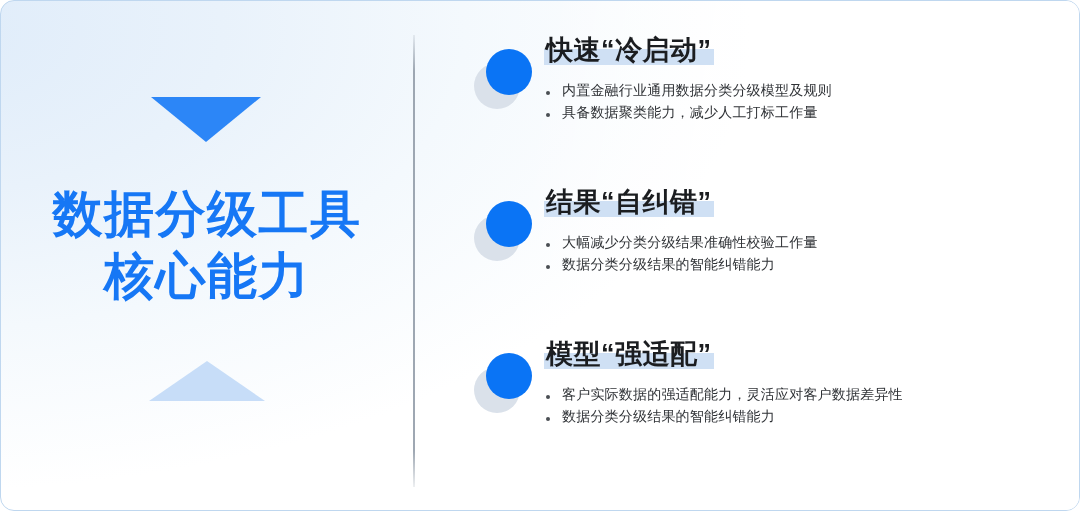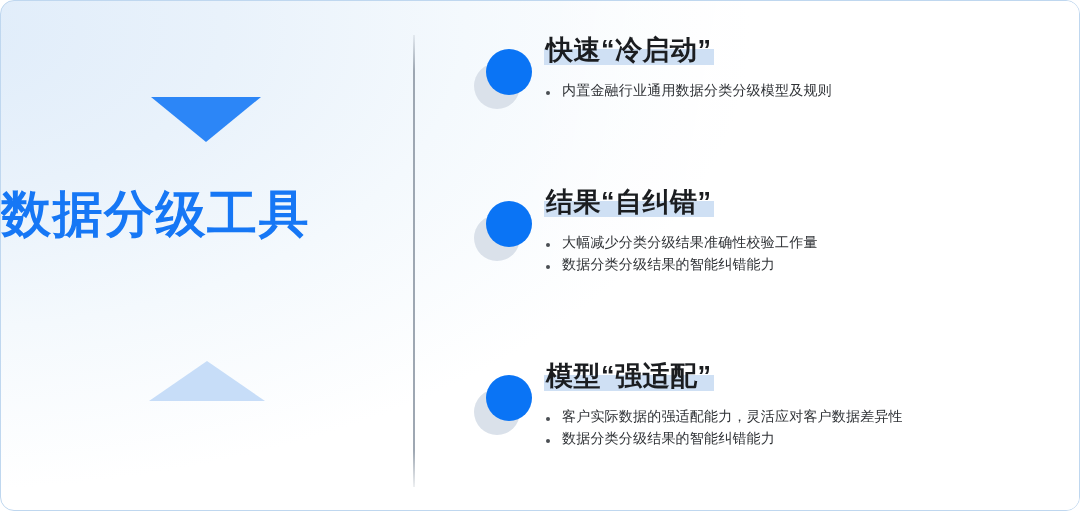--- a/index.html
+++ b/index.html
@@ -66,21 +66,21 @@
     border-left: 58px solid transparent;
     border-right: 58px solid transparent;
     border-bottom: 40px solid #c7ddf8;
   }
 
   .left-title {
     position: absolute;
     left: 0;
     top: 182px;
     width: 412px;
-    text-align: left;
+    text-align: center;
     color: #1677f5;
     font-size: 50px;
     font-weight: 700;
     line-height: 1.24;
     letter-spacing: 1.5px;
   }
   .left-title .line { display: block; }
 
   
   .divider {
@@ -104,21 +104,21 @@
   }
 
   .feature {
     position: absolute;
     left: 0;
     width: 668px;
     height: 140px;
   }
   .feature-0 { top: 32px; }
   .feature-1 { top: 184px; padding-left: 48px; }
-  .feature-2 { top: 336px; margin-top: 22px; }
+  .feature-2 { top: 336px; }
 
   .marker {
     position: absolute;
     left: 61px;
     top: 16px;
     width: 60px;
     height: 60px;
   }
   .marker .dot-shadow {
     position: absolute;
@@ -198,20 +198,21 @@
 </head>
 <body>
 
 <div id="slide">
 
   <div class="left-panel">
     <div class="tri-down"></div>
 
     <div class="left-title">
       <span class="line">数据分级工具</span>
+      <span class="line">核心能力</span>
     </div>
 
     <div class="tri-up"></div>
   </div>
 
   <div class="divider"></div>
 
   <div class="right-panel">
 
     <div class="feature feature-0">
@@ -222,20 +223,24 @@
       <div class="feature-body">
         <div class="feature-heading">
           <span class="hl"></span>
           <span class="htext">快速“冷启动”</span>
         </div>
         <ul class="bullets">
           <li>
             <span class="b-dot"></span>
             <span>内置金融行业通用数据分类分级模型及规则</span>
           </li>
+          <li>
+            <span class="b-dot"></span>
+            <span>具备数据聚类能力，减少人工打标工作量</span>
+          </li>
         </ul>
       </div>
     </div>
 
     <div class="feature feature-1">
       <div class="marker">
         <span class="dot-shadow"></span>
         <span class="dot-main"></span>
       </div>
       <div class="feature-body">

